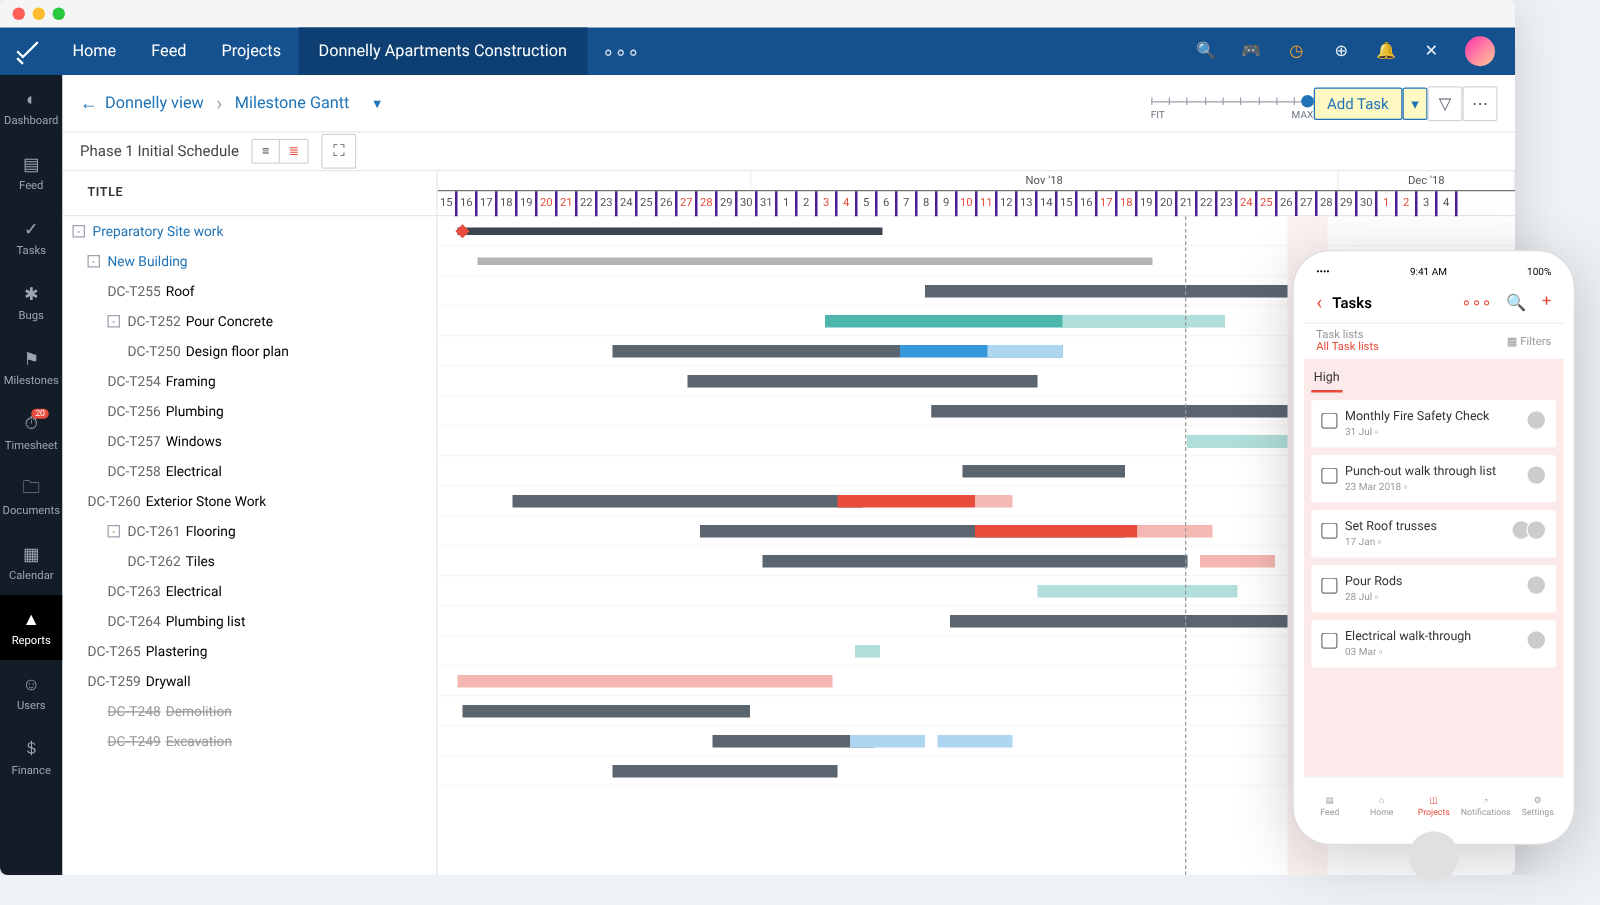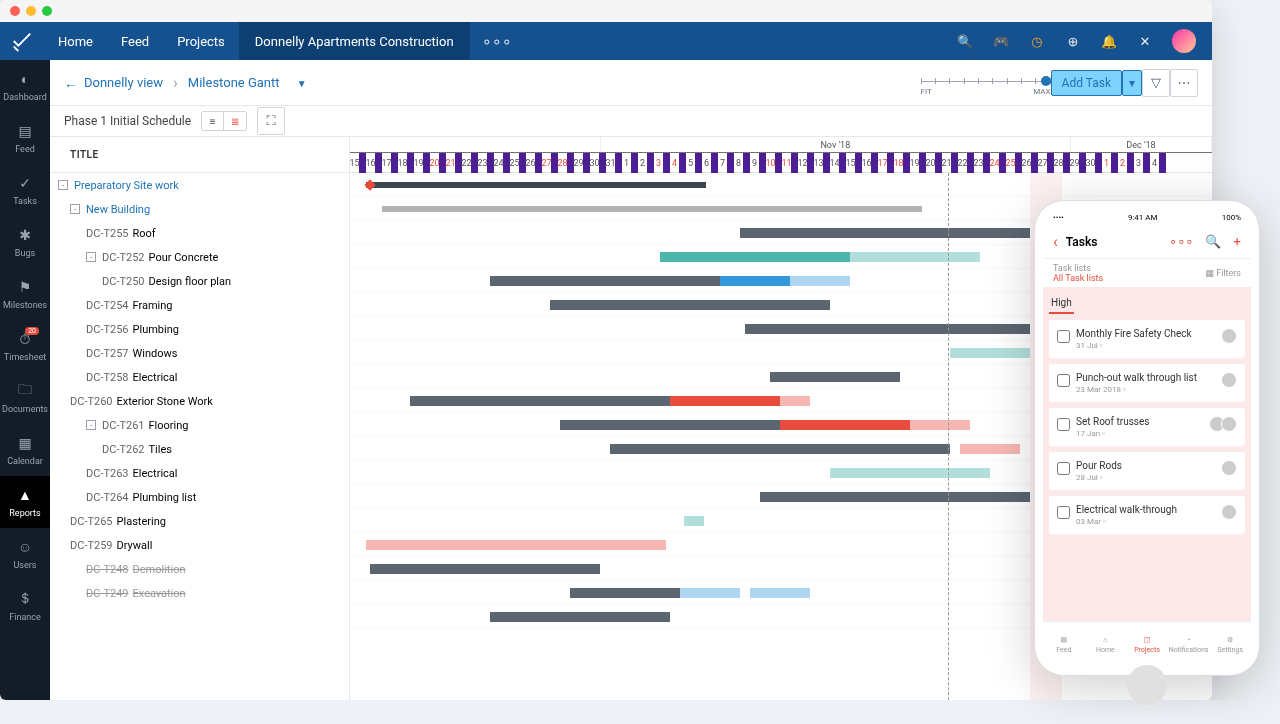--- a/index.html
+++ b/index.html
@@ -29,21 +29,21 @@
 .back-link .chev{font-size:14px}
 .breadcrumb-sep{margin:0 10px;color:#9ca3af}
 .dropdown-link{color:#1f73b7;font-size:13px;cursor:pointer}
 .header-right{margin-left:auto;display:flex;align-items:center;gap:0}
 .zoom-slider{width:130px;height:24px;position:relative}
 .zoom-track{position:absolute;top:10px;left:0;right:0;height:1px;background:#9ca3af}
 .zoom-ticks{position:absolute;top:7px;left:0;right:0;display:flex;justify-content:space-between}
 .zoom-ticks span{width:1px;height:6px;background:#9ca3af}
 .zoom-thumb{width:10px;height:10px;border-radius:50%;background:#1f73b7;position:absolute;top:5px;right:0}
 .zoom-labels{position:absolute;top:16px;left:0;right:0;display:flex;justify-content:space-between;font-size:8px;color:#6b7280}
-.btn-primary{border:1px solid #1f73b7;color:#1f73b7;background:#7dd3fc;padding:5px 10px;font-size:12px;border-radius:2px;cursor:pointer;display:flex;align-items:center}
+.btn-primary{border:1px solid #1f73b7;color:#1f73b7;background:#fef9c3;padding:5px 10px;font-size:12px;border-radius:2px;cursor:pointer;display:flex;align-items:center}
 .btn-split{display:flex}
 .btn-split .arrow{border-left:1px solid #1f73b7;padding:5px 6px}
 .icon-btn{border:1px solid #d1d5db;width:28px;height:28px;display:flex;align-items:center;justify-content:center;border-radius:2px;cursor:pointer;font-size:13px;color:#4b5563}
 .sub-header{height:30px;display:flex;align-items:center;justify-content:flex-start;padding:0 14px;font-size:12px;color:#444;gap:10px}
 .view-toggle{display:flex;border:1px solid #d1d5db;border-radius:2px}
 .view-toggle span{width:22px;height:18px;display:flex;align-items:center;justify-content:center;font-size:10px}
 .view-toggle span:first-child{border-right:1px solid #d1d5db}
 .view-toggle .active{color:#e84c3d}
 .gantt-area{flex:1;display:flex;overflow:hidden;border-top:1px solid #e5e7eb}
 .task-panel{width:300px;border-right:1px solid #e5e7eb;overflow:hidden}
@@ -53,21 +53,21 @@
 .task-row .toggle{width:10px;height:10px;border:1px solid #9ca3af;display:flex;align-items:center;justify-content:center;font-size:8px;margin-right:6px;color:#666}
 .task-row.group{color:#1f73b7}
 .task-row .tid{color:#666;margin-right:4px}
 .task-row.strike .tid,.task-row.strike .tname{text-decoration:line-through;color:#999}
 .indent-1{padding-left:20px}.indent-2{padding-left:36px}.indent-3{padding-left:52px}
 .chart-panel{flex:1;overflow:hidden;position:relative}
 .timeline-header{height:36px;border-bottom:1px solid #e5e7eb;position:relative;font-size:9px;color:#555}
 .month-row{height:16px;display:flex;border-bottom:1px solid #737373}
 .month-cell{border-right:1px solid #eee;display:flex;align-items:center;justify-content:center}
 .day-row{height:20px;display:flex}
-.day-cell{width:16px;display:flex;align-items:center;justify-content:center;border-right:7px solid #4c1d95}
+.day-cell{width:16px;display:flex;align-items:center;justify-content:center;border-right:2px solid #4c1d95}
 .day-cell.weekend{color:#e74c3c}
 .chart-body{position:relative}
 .chart-row{height:24px;position:relative;border-bottom:1px solid #f7f7f7}
 .bar{position:absolute;height:10px;top:7px;background:#5a6570}
 .bar.summary{height:6px;top:9px;background:#3b4550}
 .bar.red{background:#e74c3c}
 .bar.red-light{background:#f5b7b1}
 .bar.teal{background:#4db6ac}
 .bar.teal-light{background:#b2dfdb}
 .bar.blue{background:#3498db}

